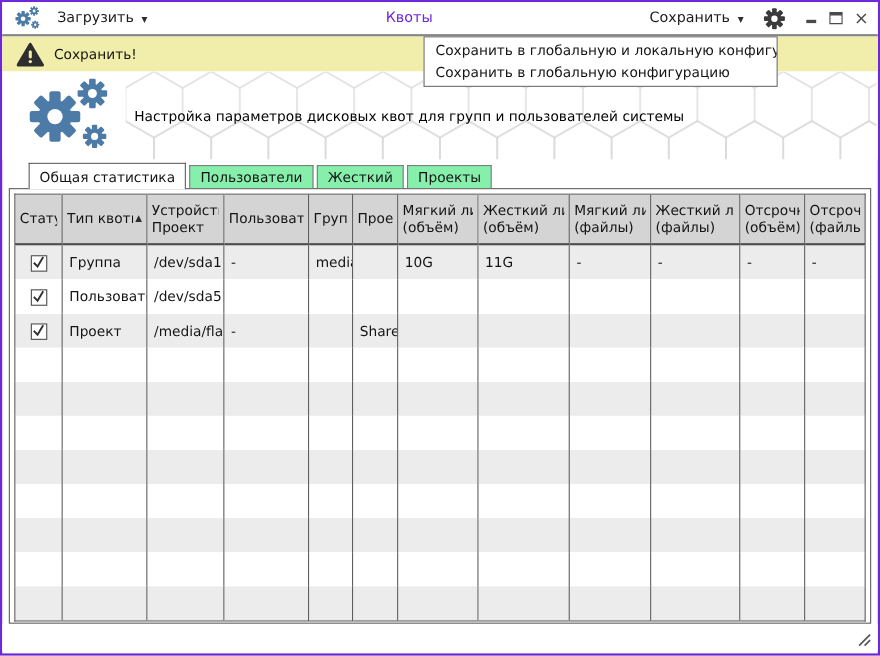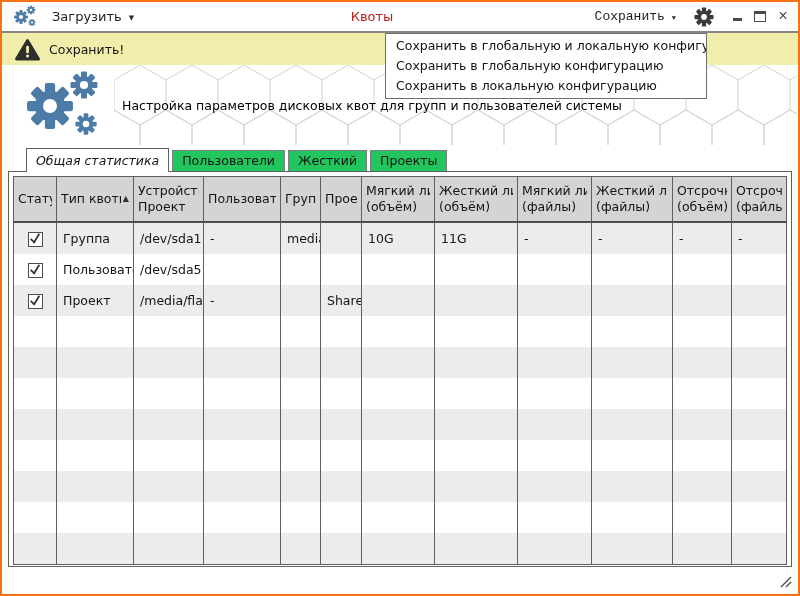--- a/index.html
+++ b/index.html
@@ -1,45 +1,45 @@
 <!DOCTYPE html>
 <html><head>
 <meta charset="utf-8">
 <style>
   html,body{margin:0;padding:0;}
   body{width:800px;height:596px;font-family:"DejaVu Sans",sans-serif;background:#fff;position:relative;overflow:hidden;}
-  .window{position:absolute;inset:0;border:2px solid #f97316;background:#fff;box-sizing:border-box;}
+  .window{position:absolute;inset:0;border:2px solid #6d28d9;background:#fff;box-sizing:border-box;}
 
   
   .titlebar{height:29px;border-bottom:2px solid #868686;display:flex;align-items:center;padding:0 8px;position:relative;background:#fff;}
   .applogo{color:#4d7ba7;margin:0 8px 0 2px;flex:0 0 auto;}
   .menu-btn{display:flex;align-items:center;gap:7px;font-size:13px;color:#1d1d1d;padding:3px 6px;cursor:default;}
   .caret{font-size:7px;color:#2e2e2e;transform:translateY(1px);}
-  .title{position:absolute;left:0;right:56px;text-align:center;font-size:13px;color:#b91c1c;pointer-events:none;}
-  .tb-right{margin-left:auto;display:flex;align-items:center;gap:12px;font-family:Liberation Mono, monospace;}
+  .title{position:absolute;left:0;right:56px;text-align:center;font-size:13px;color:#6d28d9;pointer-events:none;}
+  .tb-right{margin-left:auto;display:flex;align-items:center;gap:12px;}
   .gear-btn{color:#3b3b3b;display:block;}
   .winbtns{display:flex;align-items:center;gap:9px;margin-left:4px;}
   .wb{display:flex;align-items:center;justify-content:center;width:14px;height:18px;}
   .wb-min i{display:block;width:9px;height:3px;background:#4a4a4a;margin-top:6px;}
   .wb-max i{display:block;width:10px;height:7px;border:1px solid #4a4a4a;border-top:3px solid #4a4a4a;}
   .wb-close{font-size:16px;color:#4a4a4a;line-height:1;}
 
   
   .warnbar{height:32px;background:#f1eeab;display:flex;align-items:center;gap:9px;padding-left:13px;font-size:12.5px;color:#141414;}
 
   
   .banner{height:80px;position:relative;background:#fff;}
   .hexes{position:absolute;left:112px;top:0;}
   .biglogo{position:absolute;left:21px;top:3px;color:#4d7ba7;}
   .desc{position:absolute;left:120px;top:0;height:100%;display:flex;align-items:center;font-size:12.5px;color:#000000;z-index:2;}
 
   
   .tabbar{display:flex;align-items:flex-end;padding-left:24px;height:26px;position:relative;z-index:3;}
-  .tab{background:#22c55e;border:1px solid #7d7d7d;border-bottom:none;padding:2px 9px 3px;font-size:12.5px;margin-right:3px;color:#141414;white-space:nowrap;}
-  .tab.active{background:#fff;border-color:#5f5f5f;margin-bottom:-1px;padding-top:4px;padding-bottom:4px;z-index:4;font-style:italic;}
+  .tab{background:#86efac;border:1px solid #7d7d7d;border-bottom:none;padding:2px 9px 3px;font-size:12.5px;margin-right:3px;color:#141414;white-space:nowrap;}
+  .tab.active{background:#fff;border-color:#5f5f5f;margin-bottom:-1px;padding-top:4px;padding-bottom:4px;z-index:4;}
 
   
   .content{margin:0 6px;height:396px;border:1px solid #5f5f5f;background:#fff;position:relative;z-index:2;box-sizing:border-box;}
   table{border-collapse:collapse;table-layout:fixed;width:calc(100% - 8px);margin:4px;border:1px solid #5f5f5f;}
   th,td{border-right:1px solid #5f5f5f;overflow:hidden;}
   th:last-child,td:last-child{border-right:none;}
   thead th{background:#d4d4d4;height:40px;font-weight:normal;font-size:12.5px;text-align:left;vertical-align:middle;padding:2px 4px;border-bottom:2px solid #4f4f4f;color:#141414;}
   .hl{display:flex;align-items:center;justify-content:space-between;overflow:hidden;line-height:16px;}
   .hl .lbl{white-space:nowrap;overflow:hidden;}
   .sort{font-size:8px;color:#2e2e2e;flex:0 0 auto;margin-left:2px;}
@@ -414,16 +414,15 @@
   <div class="statusbar">
     <svg class="grip" width="16" height="16">
       <path d="M14 4 L4 14" stroke="#555" stroke-width="1.5" fill="none"></path>
       <path d="M14 9 L9 14" stroke="#555" stroke-width="1.5" fill="none"></path>
     </svg>
   </div>
 
   <div class="dropdown">
       <div class="menu-item">Сохранить в глобальную и локальную конфигурацию</div>
       <div class="menu-item">Сохранить в глобальную конфигурацию</div>
-      <div class="menu-item">Сохранить в локальную конфигурацию</div>
     </div>
 
 </div>
 
 </body></html>

